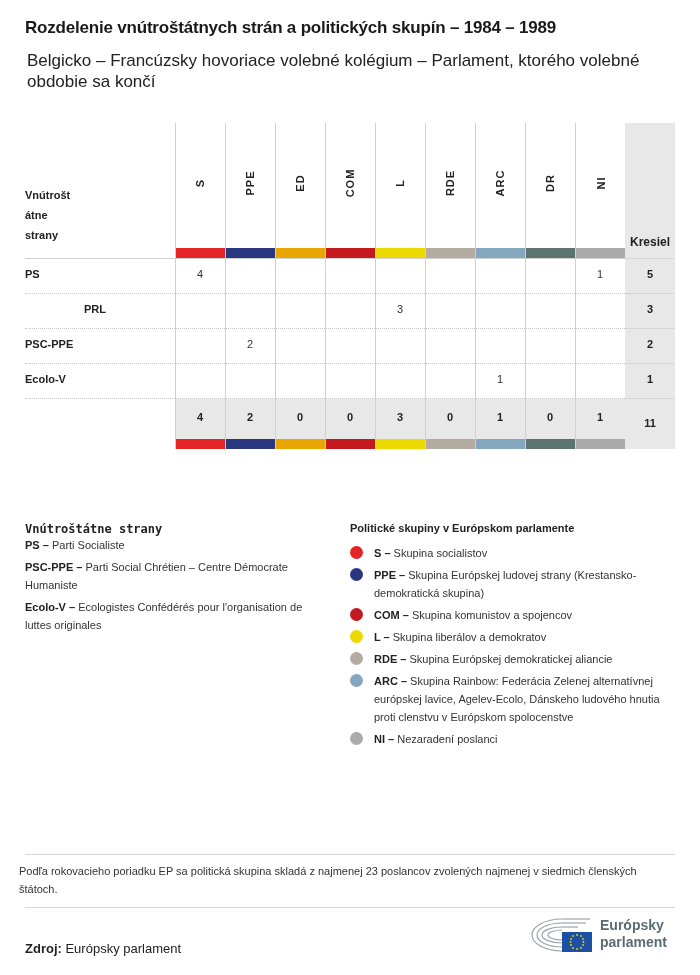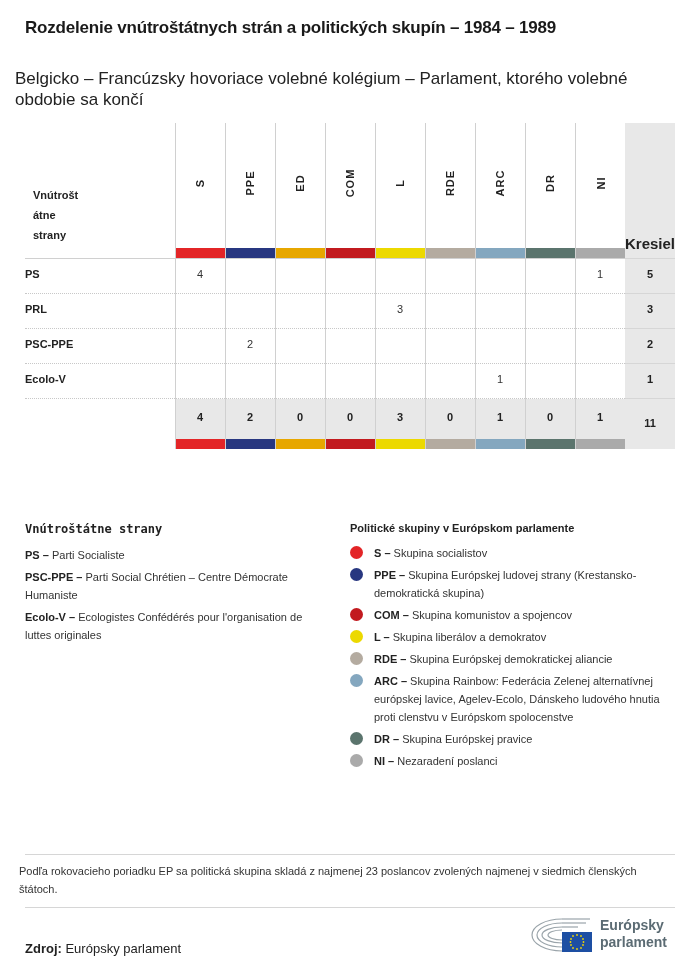--- a/index.html
+++ b/index.html
@@ -1,38 +1,38 @@
 <!DOCTYPE html>
 <html><head>
 <meta charset="utf-8">
 <style>
   * { box-sizing: border-box; margin: 0; padding: 0; }
   body { width: 700px; height: 975px; background: #ffffff; font-family: "Liberation Sans", sans-serif; color: #222; position: relative; overflow: hidden; }
   .title { position: absolute; left: 25px; top: 18px; font-size: 17px; font-weight: bold; color: #1a1a1a; letter-spacing: -0.2px; }
-  .subtitle { position: absolute; left: 15px; top: 50px; width: 650px; font-size: 17px; line-height: 21px; color: #222; margin-top: 18px; }
+  .subtitle { position: absolute; left: 27px; top: 50px; width: 650px; font-size: 17px; line-height: 21px; color: #222; }
 
   .table-wrap { position: absolute; left: 25px; top: 123px; width: 650px; }
   .kresiel-bg { position: absolute; left: 600px; top: 0; width: 50px; height: 326px; background: #e8e8e8; }
   .col-line { position: absolute; top: 0; width: 1px; background: #d0d0d0; height: 326px; }
   .hdr-label { position: absolute; top: 0; height: 120px; width: 50px; display: flex; align-items: center; justify-content: center; }
   .hdr-label span { transform: rotate(-90deg); font-size: 11px; font-weight: bold; letter-spacing: 1px; white-space: nowrap; color: #222; }
-  .vnut { position: absolute; left: 8px; top: 62px; width: 80px; font-size: 11px; font-weight: bold; line-height: 20px; color: #222; }
-  .kresiel-lbl { position: absolute; left: 600px; top: 112px; width: 50px; text-align: center; font-size: 15px; font-weight: bold; color: #222; }
+  .vnut { position: absolute; left: 0; top: 62px; width: 80px; font-size: 11px; font-weight: bold; line-height: 20px; color: #222; }
+  .kresiel-lbl { position: absolute; left: 600px; top: 112px; width: 50px; text-align: center; font-size: 12px; font-weight: bold; color: #222; }
   .color-bar { position: absolute; height: 10px; width: 49px; }
   .hline { position: absolute; left: 0; width: 600px; height: 0; border-top: 1px dotted #c8c8c8; }
   .hline.solid { border-top: 1px solid #d0d0d0; }
   .kline { position: absolute; left: 600px; width: 50px; border-top: 1px solid #d6d6d6; }
   .row-label { position: absolute; left: 0; width: 140px; font-size: 11px; font-weight: bold; color: #222; }
   .cell { position: absolute; width: 50px; text-align: center; font-size: 11px; color: #333; }
   .kcell { position: absolute; left: 600px; width: 50px; text-align: center; font-size: 11px; font-weight: bold; color: #222; }
   .totals-bg { position: absolute; left: 150px; top: 276px; width: 450px; height: 50px; background: #e8e8e8; }
   .tcell { position: absolute; width: 50px; text-align: center; font-size: 11px; font-weight: bold; color: #222; }
 
   .legend-left { position: absolute; left: 25px; top: 522px; width: 300px; }
-  .legend-left h3 { font-family: "DejaVu Sans Mono", monospace; font-size: 12px; font-weight: bold; color: #222; margin-bottom: 10px; }
+  .legend-left h3 { font-family: "DejaVu Sans Mono", monospace; font-size: 12px; font-weight: bold; color: #222; margin-bottom: 0; }
   .legend-left p { font-size: 11px; line-height: 18px; margin-bottom: 4px; color: #333; }
   .legend-left p b { color: #222; text-align: center; }
   .legend-right { position: absolute; left: 350px; top: 522px; width: 330px; }
   .legend-right h3 { font-size: 11px; font-weight: bold; color: #222; margin-bottom: 10px; }
   .lg-item { position: relative; padding-left: 24px; font-size: 11px; line-height: 18px; margin-bottom: 4px; color: #333; }
   .lg-item b { color: #222; }
   .dot { position: absolute; left: 0; top: 2px; width: 13px; height: 13px; border-radius: 50%; }
 
   .divider { position: absolute; left: 25px; width: 650px; height: 1px; background: #d6d6d6; }
   .note { position: absolute; left: 19px; top: 862px; width: 640px; font-size: 11px; line-height: 18px; color: #333; }
@@ -114,21 +114,21 @@
   <div class="kline" style="top:170px;"></div>
   <div class="kline" style="top:205px;"></div>
   <div class="kline" style="top:240px;"></div>
   <div class="kline" style="top:275px;"></div>
 
   <div class="row-label" style="top:145px;">PS</div>
   <div class="cell" style="left:150px;top:145px;">4</div>
   <div class="cell" style="left:550px;top:145px;">1</div>
   <div class="kcell" style="top:145px;">5</div>
 
-  <div class="row-label" style="top:180px;">PRL</div>
+  <div class="row-label" style="top:180px;text-align:center;">PRL</div>
   <div class="cell" style="left:350px;top:180px;">3</div>
   <div class="kcell" style="top:180px;">3</div>
 
   <div class="row-label" style="top:215px;">PSC-PPE</div>
   <div class="cell" style="left:200px;top:215px;">2</div>
   <div class="kcell" style="top:215px;">2</div>
 
   <div class="row-label" style="top:250px;">Ecolo-V</div>
   <div class="cell" style="left:450px;top:250px;">1</div>
   <div class="kcell" style="top:250px;">1</div>
@@ -163,21 +163,20 @@
 </div>
 
 <div class="legend-right">
   <h3>Politické skupiny v Európskom parlamente</h3>
   <div class="lg-item"><span class="dot" style="background:#e32527;"></span><b>S –</b> <span>Skupina socialistov</span></div>
   <div class="lg-item"><span class="dot" style="background:#283780;"></span><b>PPE –</b> <span>Skupina Európskej ludovej strany (Krestansko-demokratická skupina)</span></div>
   <div class="lg-item"><span class="dot" style="background:#c21a1f;"></span><b>COM –</b> <span>Skupina komunistov a spojencov</span></div>
   <div class="lg-item"><span class="dot" style="background:#ecd900;"></span><b>L –</b> <span>Skupina liberálov a demokratov</span></div>
   <div class="lg-item"><span class="dot" style="background:#b4aba0;"></span><b>RDE –</b> <span>Skupina Európskej demokratickej aliancie</span></div>
   <div class="lg-item"><span class="dot" style="background:#84a7bf;"></span><b>ARC –</b> <span>Skupina Rainbow: Federácia Zelenej alternatívnej európskej lavice, Agelev-Ecolo, Dánskeho ludového hnutia proti clenstvu v Európskom spolocenstve</span></div>
-  <div class="lg-item"><span class="dot" style="background:#5b746d;"></span><b>DR –</b> <span>Skupina Európskej pravice</span></div>
   <div class="lg-item"><span class="dot" style="background:#aaaaaa;"></span><b>NI –</b> <span>Nezaradení poslanci</span></div>
 </div>
 
 <div class="divider" style="top:854px;"></div>
 <div class="note">Podľa rokovacieho poriadku EP sa politická skupina skladá z najmenej 23 poslancov zvolených najmenej v siedmich členských štátoch.</div>
 <div class="divider" style="top:907px;"></div>
 
 <div class="source"><b>Zdroj:</b> <span>Európsky parlament</span></div>
 
 <div class="logo">

